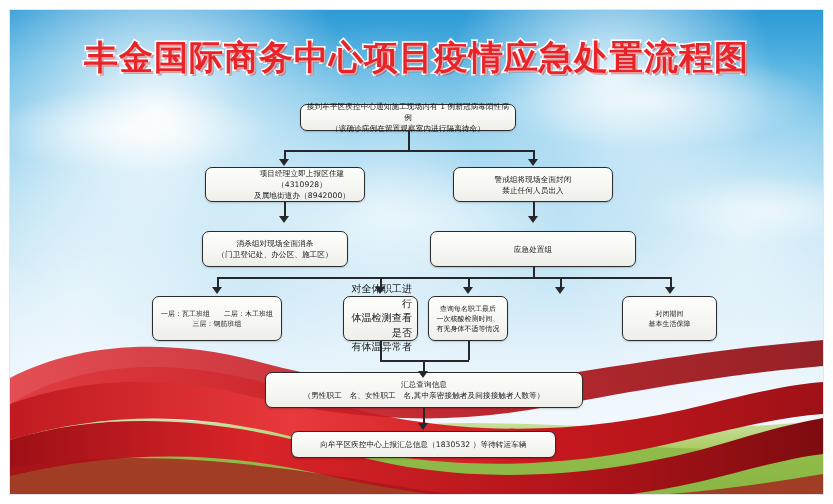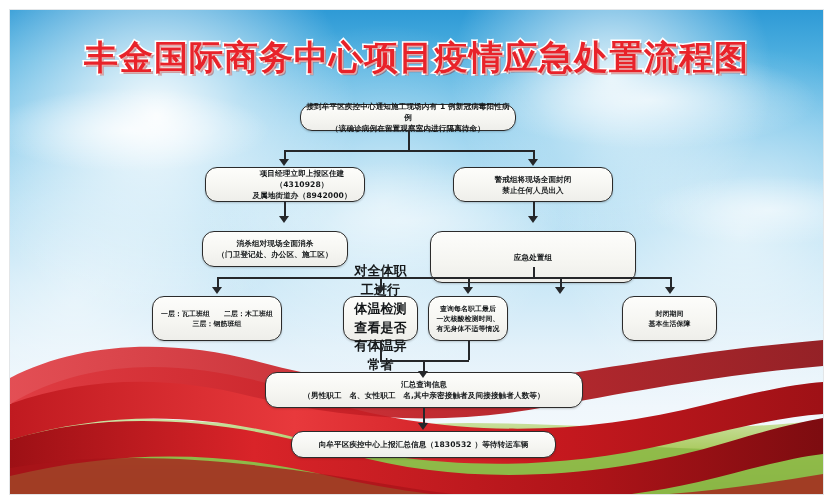--- a/index.html
+++ b/index.html
@@ -97,25 +97,25 @@
   #flow {
     position: absolute;
     inset: 0;
     z-index: 5;
   }
   .node {
     position: absolute;
     box-sizing: border-box;
     background: linear-gradient(180deg, #fdfdfb 0%, #f6f6f2 55%, #eeeeea 100%);
     border: 1.4px solid #2b2b2b;
-    border-radius: 12px;
+    border-radius: 7px;
     color: #15181a;
     font-size: 7.6px;
     line-height: 1.45;
-    font-weight: bold;
+    font-weight: normal;
     text-align: center;
     display: flex;
     align-items: center;
     justify-content: center;
     padding: 2px 5px;
     box-shadow: 0 1px 2px rgba(0,0,0,.18);
     letter-spacing: .1px;
   }
   .node span { display: block; width: 100%; }
   .node .l { display: block; }
@@ -245,34 +245,34 @@
         </span>
       </div>
 
       <div class="node" style="left:192px; top:221px; width:146px; height:36px;">
         <span>
           <span class="l">消杀组对现场全面消杀</span>
           <span class="l">（门卫登记处、办公区、施工区）</span>
         </span>
       </div>
 
-      <div class="node" style="left:420px; top:221px; width:206px; height:52px;">
+      <div class="node" style="left:420px; top:221px; width:206px; height:36px;">
         <span>
           <span class="l">应急处置组</span>
         </span>
       </div>
 
       <div class="node" style="left:142px; top:286px; width:130px; height:45px; font-size:6.9px;">
         <span>
           <span class="l">一层：瓦工班组　　二层：木工班组</span>
           <span class="l">三层：钢筋班组</span>
         </span>
       </div>
 
-      <div class="node" style="left:333px; top:286px; width:75px; height:45px; font-size:13px;">
+      <div class="node" style="left:333px; top:286px; width:75px; height:45px; font-size:10px;text-align:right;">
         <span>
           <span class="l">对全体职工进行</span>
           <span class="l">体温检测查看是否</span>
           <span class="l">有体温异常者</span>
         </span>
       </div>
 
       <div class="node" style="left:418px; top:286px; width:80px; height:45px; font-size:6.9px;">
         <span>
           <span class="l">查询每名职工最后</span>

